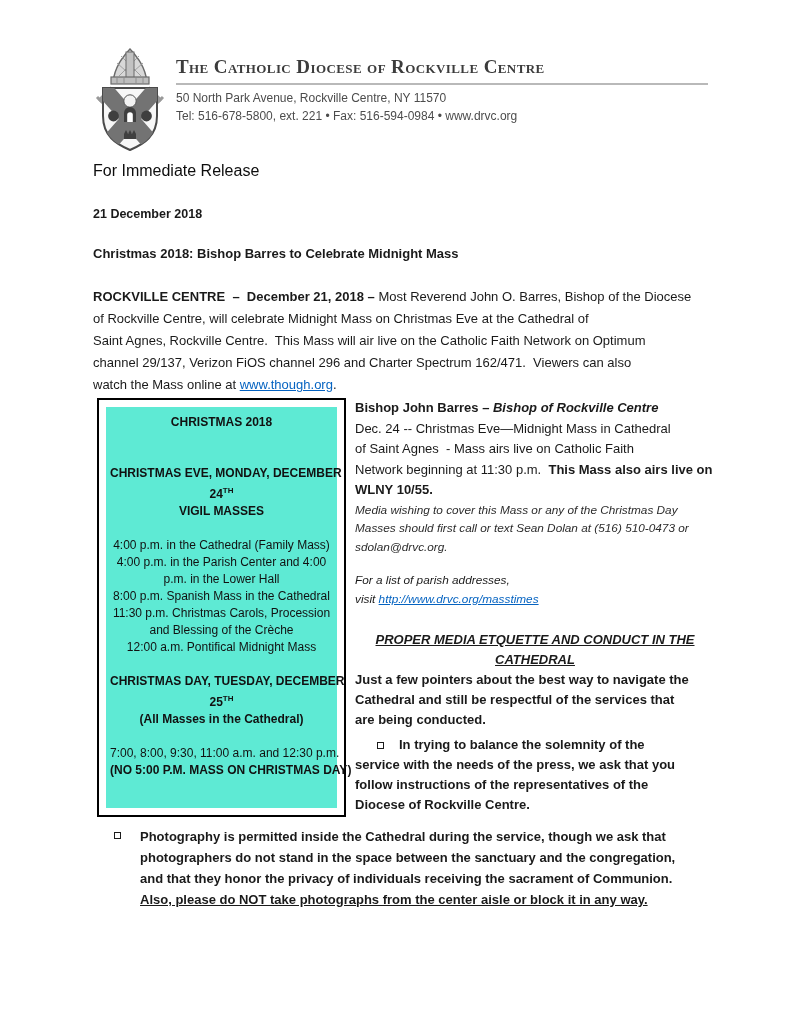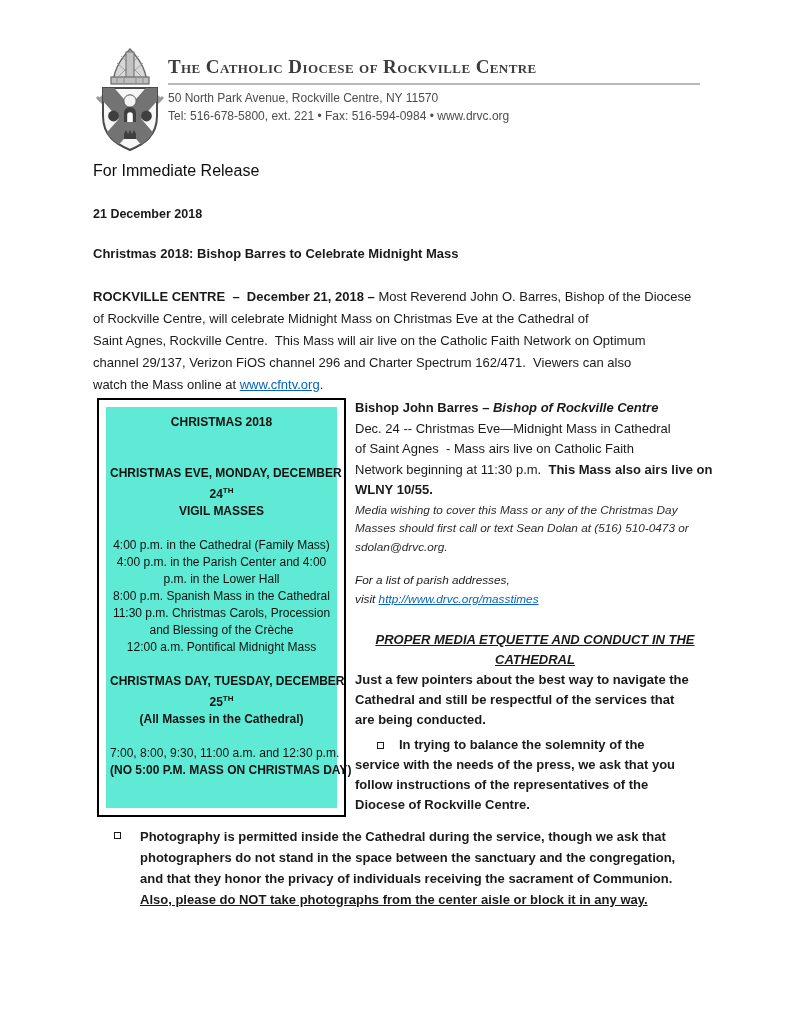--- a/index.html
+++ b/index.html
@@ -11,21 +11,21 @@
   }
   .pre { white-space:pre-wrap; }
   .b  { font-weight:bold; }
   .i  { font-style:italic; }
   .bi { font-weight:bold; font-style:italic; }
   .u  { text-decoration:underline; }
   a.link, .link { color:#0563c1; text-decoration:underline; cursor:pointer; }
 
   
   .crest { position:absolute; left:89px; top:46px; width:82px; height:106px; }
-  .mh-text { position:absolute; left:168px; top:56px; width:532px; }
+  .mh-text { position:absolute; left:176px; top:56px; width:532px; }
   .org {
     font-family:"Liberation Serif", serif; font-variant:small-caps;
     font-size:19px; font-weight:600; letter-spacing:0.4px; color:#3c3c3c;
     padding-bottom:5px;
   }
   .mh-rule { border-top:2px solid #b9b9b9; margin-bottom:6px; }
   .dept { font-size:12px; color:#343434; line-height:16px; }
   .addr { font-size:12px; color:#4c4c4c; line-height:15px; margin-top:3px; }
 
   
@@ -131,21 +131,21 @@
   </div>
 
   <div class="tagline">For Immediate Release</div>
   <div class="rel-date">21 December 2018</div>
   <div class="headline">Christmas 2018: Bishop Barres to Celebrate Midnight Mass</div>
 
   <div class="lead pre"><span class="b">ROCKVILLE CENTRE  –  December 21, 2018 – </span><span>Most Reverend John O. Barres, Bishop of the Diocese
 of Rockville Centre, will celebrate Midnight Mass on Christmas Eve at the Cathedral of
 Saint Agnes, Rockville Centre.  This Mass will air live on the Catholic Faith Network on Optimum
 channel 29/137, Verizon FiOS channel 296 and Charter Spectrum 162/471.  Viewers can also
-watch the Mass online at </span><a class="link">www.cfntv.org</a><span>.</span></div>
+watch the Mass online at </span><a class="link">www.though.org</a><span>.</span></div>
 
   <div class="schedule">
     <div class="schedule-inner">
       <div class="sline b">CHRISTMAS 2018</div>
       <div class="gap"></div>
       <div class="gap"></div>
       <div class="sline b nw">CHRISTMAS EVE, MONDAY, DECEMBER</div>
       <div class="sline b"><span>24</span><sup>TH</sup></div>
       <div class="sline b">VIGIL MASSES</div>
       <div class="gap"></div>

